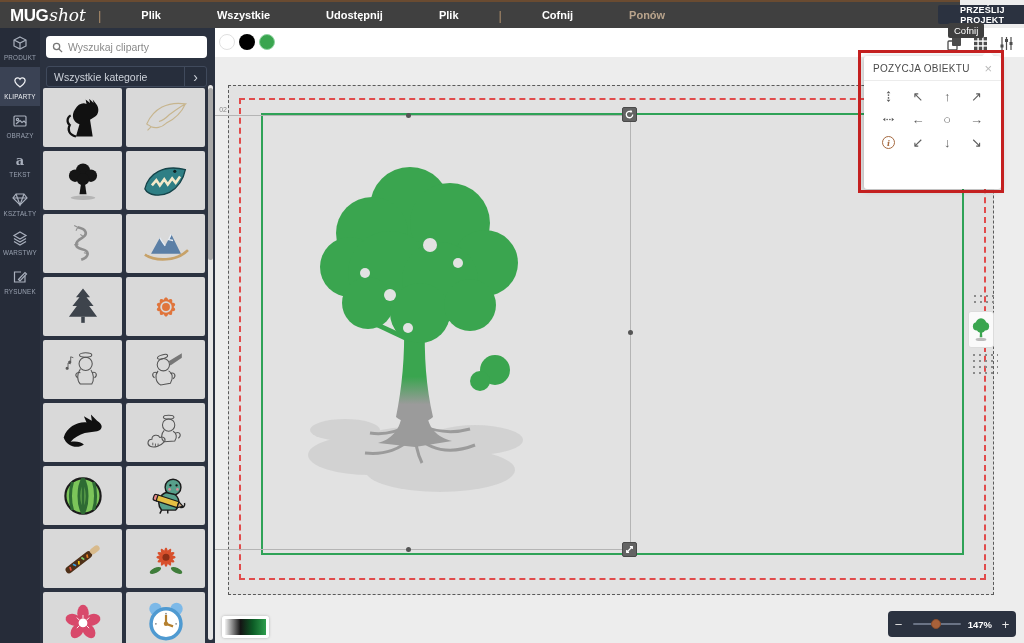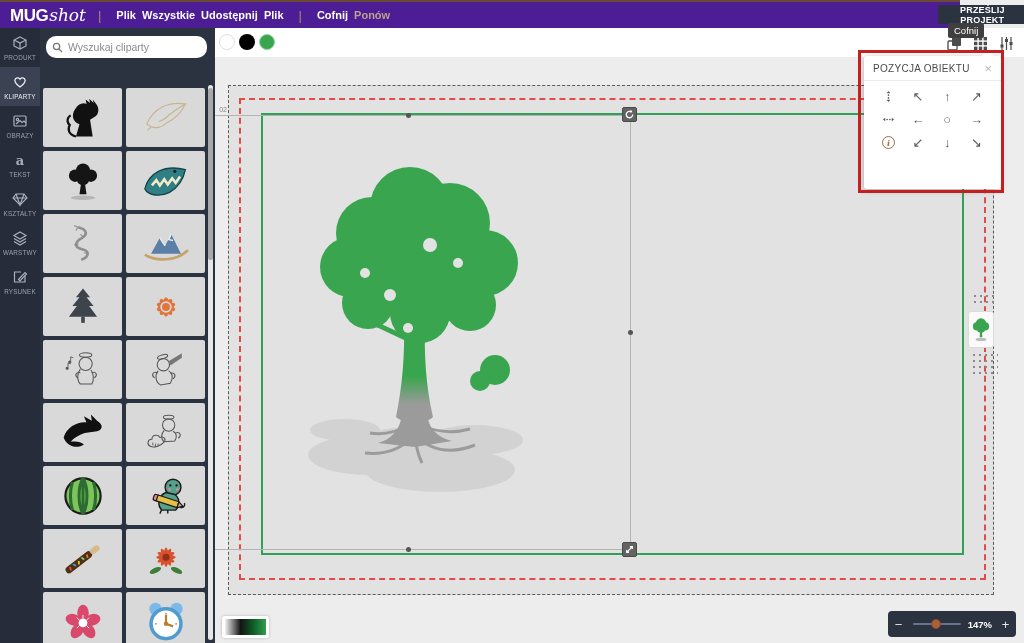--- a/index.html
+++ b/index.html
@@ -1,42 +1,42 @@
 <!DOCTYPE html>
 <html><head>
 <meta charset="utf-8">
 <style>
   * { margin:0; padding:0; box-sizing:border-box; }
   html,body { width:1024px; height:643px; overflow:hidden; font-family:"Liberation Sans",sans-serif; background:#ededed; }
   .app { position:relative; width:1024px; height:643px; }
 
   
-  .topbar { position:absolute; left:0; top:0; width:960px; height:28px; background:#4c1d95; border-top:2px solid #6a4b31; display:flex; align-items:center; z-index:30; }
+  .topbar { position:absolute; left:0; top:0; width:960px; height:28px; background:#404040; border-top:2px solid #6a4b31; display:flex; align-items:center; z-index:30; }
   .logo { margin-left:10px; color:#fff; font-size:17px; display:flex; align-items:baseline; }
   .logo .p1 { font-weight:900; letter-spacing:-.5px; }
   .logo .p2 { font-style:italic; font-weight:300; font-family:"DejaVu Serif",serif; margin-left:1px; }
   .menu-sep { color:#a98a69; margin:0 12px; font-size:13px; }
-  .menu-item { color:#fff; font-size:11px; font-weight:bold; margin:0 3px; cursor:pointer; white-space:nowrap; }
+  .menu-item { color:#fff; font-size:11px; font-weight:bold; margin:0 28px; cursor:pointer; white-space:nowrap; }
   .menu-item.disabled { color:#b9a48c; }
   .submit-btn { position:absolute; left:938px; top:5px; height:19px; background:#2b3240; color:#fff; font-size:9px; font-weight:bold; border:none; border-radius:2px; padding:0 22px; letter-spacing:.2px; cursor:pointer; z-index:46; }
   .tooltip { position:absolute; left:948px; top:23px; background:#3f3f3f; color:#fff; font-size:9.5px; padding:2px 6px; border-radius:2px; z-index:46; }
 
   
   .iconbar { position:absolute; left:0; top:28px; width:40px; height:615px; background:#262c39; z-index:20; }
   .nav { width:40px; padding:7px 0 6px 0; display:flex; flex-direction:column; align-items:center; cursor:pointer; }
   .nav .lbl { font-size:6.3px; color:#98a0af; margin-top:3px; letter-spacing:.2px; }
   .nav.active { background:#3a4254; }
   .nav.active .lbl { color:#eceef2; }
   .nav svg { stroke:#a9b0bd; }
   .nav.active svg { stroke:#eceef2; }
   .nav svg text { stroke:none; fill:#a9b0bd; }
 
   
   .cpanel { position:absolute; left:40px; top:28px; width:175px; height:615px; background:#2b3240; z-index:19; overflow:hidden; }
-  .searchbox { position:absolute; left:6px; top:8px; width:161px; height:22px; background:#fff; border-radius:10px; display:flex; align-items:center; padding:0 6px; }
+  .searchbox { position:absolute; left:6px; top:8px; width:161px; height:22px; background:#fff; border-radius:4px; display:flex; align-items:center; padding:0 6px; }
   .searchbox input { border:none; outline:none; background:transparent; font-size:10.5px; color:#444; width:130px; margin-left:5px; font-family:"Liberation Sans",sans-serif; }
   .searchbox input::placeholder { color:#8a8a8a; }
   .catbox { position:absolute; left:6px; top:38px; width:161px; height:21px; background:#272e3c; border:1px solid #404a5c; border-radius:3px; display:flex; align-items:center; cursor:pointer; }
   .catbox .cname { flex:1; font-size:10.5px; color:#ccd1d9; padding-left:7px; }
   .catbox .chev { width:22px; height:100%; border-left:1px solid #404a5c; color:#ccd1d9; font-size:14px; display:flex; align-items:center; justify-content:center; }
   .tiles { position:absolute; left:3px; top:60px; width:162px; display:grid; grid-template-columns:79px 79px; gap:4px; }
   .tile { width:79px; height:59px; background:#d9d9d9; border-radius:2px; display:flex; align-items:center; justify-content:center; cursor:pointer; overflow:hidden; }
   .scrolltrack { position:absolute; left:168px; top:57px; width:5px; height:555px; background:#e6e6e6; border-radius:3px; }
   .scrollthumb { position:absolute; left:0; top:3px; width:5px; height:172px; background:#a8a8a8; border-radius:3px; }
 
@@ -153,20 +153,24 @@
     </div>
   </div>
 
   <div class="cpanel">
     <div class="searchbox">
       <svg width="11" height="11" viewBox="0 0 12 12" fill="none" stroke="#777" stroke-width="1.4">
           <circle cx="5" cy="5" r="3.4"></circle>
           <path d="M7.6,7.6 L11,11"></path>
         </svg>
       <input type="text" placeholder="Wyszukaj cliparty" style="">
+    </div>
+    <div class="catbox">
+      <span class="cname">Wszystkie kategorie</span>
+      <span class="chev">›</span>
     </div>
 
     <div class="tiles">
       <div class="tile">
         <svg width="54" height="44" viewBox="0 0 60 50">
             <g fill="#111">
               <path d="M22,46 L26,32 C19,30 16,22 21,15 C24,10 29,7 34,9 L33,4 L38,8 L37,3 L42,8 L41,4 L45,9 C49,14 48,21 43,24 L38,27 L41,46 Z"></path>
               <path d="M22,46 C14,44 12,38 15,33 C11,30 12,24 16,22" fill="none" stroke="#111" stroke-width="2.5"></path>
             </g>
           </svg>

